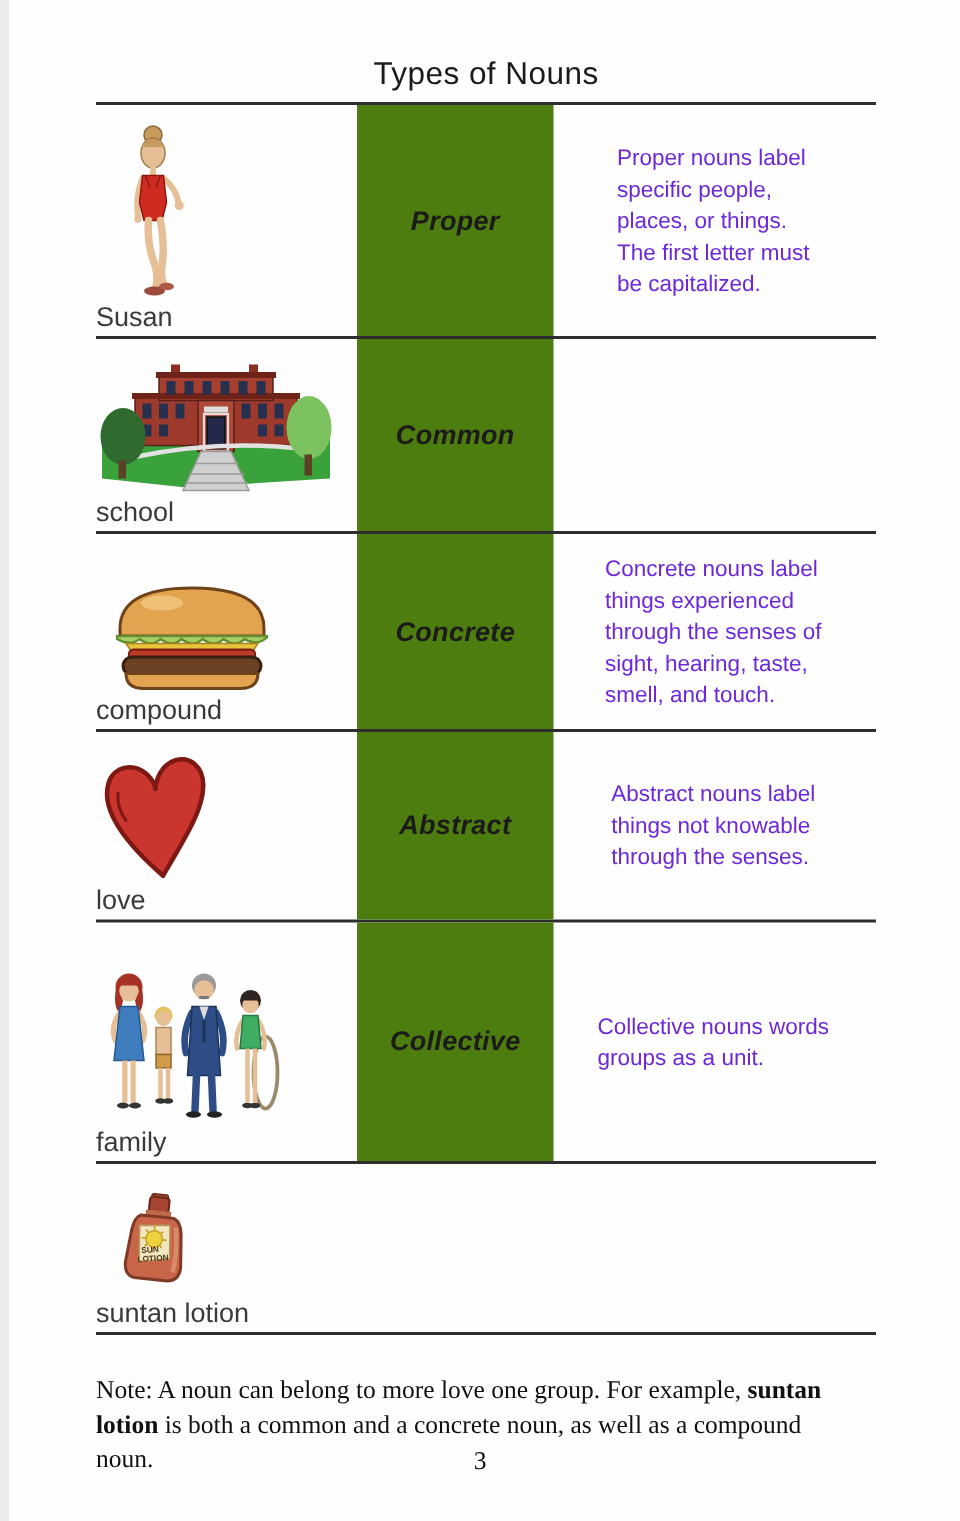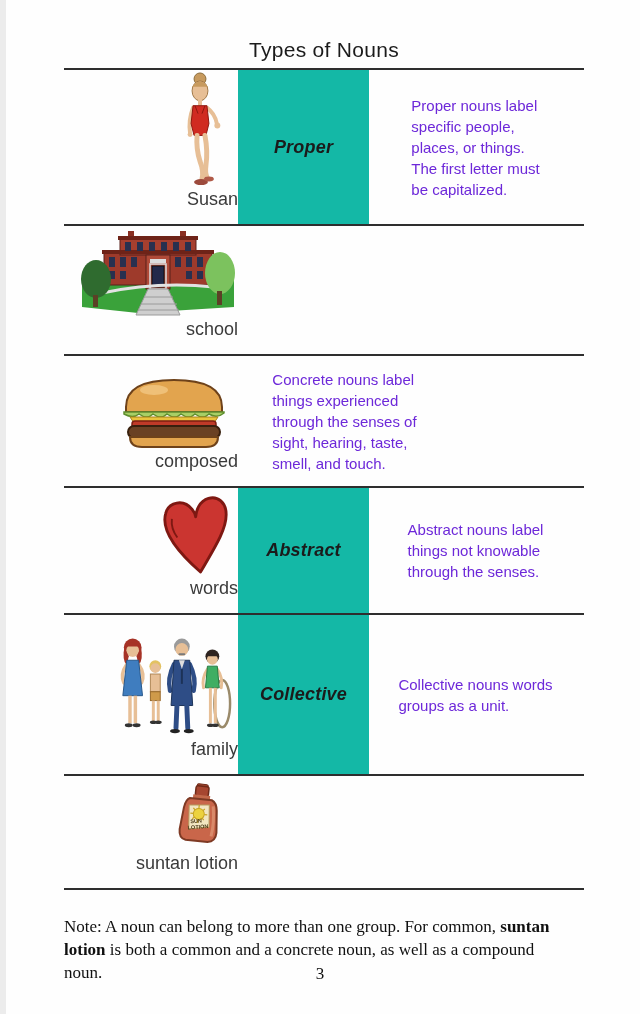--- a/index.html
+++ b/index.html
@@ -18,24 +18,24 @@
   }
   .row{display:flex;border-bottom:2px solid #2e2e2e;box-sizing:border-box;}
   .row:nth-child(1){height:156px}
   .row:nth-child(2){height:130px}
   .row:nth-child(3){height:132px}
   .row:nth-child(4){height:127px}
   .row:nth-child(5){height:161px}
   .row:nth-child(6){height:114px}
   .cell-left{
     width:174px;box-sizing:border-box;display:flex;flex-direction:column;
-    align-items:flex-end;justify-content:flex-end;padding-bottom:14px;
+    align-items:flex-start;justify-content:flex-end;padding-bottom:2px;
   }
   .cell-mid{
-    width:131px;box-sizing:border-box;background:#14b8a6;
+    width:131px;box-sizing:border-box;background:#4d7c0f;
     display:flex;align-items:center;justify-content:center;
   }
   .cell-right{
     width:213px;box-sizing:border-box;display:flex;
     align-items:center;justify-content:center;
   }
   .type-label{font-weight:bold;font-style:italic;font-size:18px;color:#1b1b1b;letter-spacing:.2px;}
   .desc{white-space:pre-line;text-align:left;font-size:15px;line-height:21px;color:#6d28d9;margin:0;}
   .caption{font-size:18px;color:#3a3a3a;margin-top:2px;}
   .illus{display:block;}
@@ -126,51 +126,57 @@
           <path d="M24 64 Q80 52 136 58" stroke="#e2e2e2" stroke-width="3" fill="none"></path>
           <polygon points="70,60 90,60 102,86 58,86" fill="#cfcfcf" stroke="#9a9a9a"></polygon>
           <path d="M66 68 L95 68 M63 75 L99 75 M60 81 L101 81" stroke="#9a9a9a" stroke-width="1" fill="none"></path>
           <ellipse cx="18" cy="50" rx="15" ry="19" fill="#2f6b2f"></ellipse>
           <rect x="15" y="66" width="5" height="12" fill="#5c4026"></rect>
           <ellipse cx="142" cy="44" rx="15" ry="21" fill="#7cc25e"></ellipse>
           <rect x="139" y="62" width="5" height="14" fill="#5c4026"></rect>
         </svg>
         <div class="caption">school</div>
       </div>
+      <div class="cell-mid">
+        <span class="type-label">Common</span>
+      </div>
     </div>
 
     <div class="row">
       <div class="cell-left">
         <svg class="illus" width="128" height="74" viewBox="0 0 128 74">
           <path d="M16 32 Q16 5 64 5 Q112 5 112 32 L112 37 L16 37 Z" fill="#e2a44e" stroke="#6e421a" stroke-width="2"></path>
           <ellipse cx="44" cy="15" rx="14" ry="5" fill="#efc078"></ellipse>
           <path d="M14 37 L114 37 L114 38 Q107 44 99 39 Q93 45 85 39 Q79 45 71 39 Q65 45 57 39 Q51 45 43 39 Q37 45 29 39 Q23 44 14 39 Z" fill="#a8cf66" stroke="#5f8f2f" stroke-width="1.5"></path>
           <polygon points="20,42 108,42 104,48 24,48" fill="#eac33c" stroke="#a8841c"></polygon>
           <rect x="22" y="46" width="84" height="7" rx="3" fill="#bf3a28" stroke="#7c1f11" stroke-width="1.5"></rect>
           <rect x="18" y="51" width="92" height="12" rx="6" fill="#6a4123" stroke="#38200e" stroke-width="2"></rect>
           <path d="M20 62 L108 62 Q108 72 96 72 L32 72 Q20 72 20 62 Z" fill="#e2a44e" stroke="#6e421a" stroke-width="2"></path>
         </svg>
-        <div class="caption">composed</div>
+        <div class="caption">compound</div>
+      </div>
+      <div class="cell-mid">
+        <span class="type-label">Concrete</span>
       </div>
       <div class="cell-right">
         <p class="desc">Concrete nouns label
 things experienced
 through the senses of
 sight, hearing, taste,
 smell, and touch.</p>
       </div>
     </div>
 
     <div class="row">
       <div class="cell-left">
         <svg class="illus" width="82" height="92" viewBox="0 0 82 92">
           <path d="M41 88 C 16 62, 4 40, 10 24 C 14 12, 30 10, 38 22 C 40 25, 41 28, 41 30 C 42 24, 46 14, 56 12 C 66 10, 74 18, 73 30 C 72 46, 58 64, 41 88 Z" fill="#cb3530" stroke="#7e1812" stroke-width="3" stroke-linejoin="round" transform="rotate(-5 41 46)"></path>
           <path d="M16 30 Q14 40 20 50" stroke="#7e1812" stroke-width="2" fill="none" transform="rotate(-5 41 46)"></path>
         </svg>
-        <div class="caption">words</div>
+        <div class="caption">love</div>
       </div>
       <div class="cell-mid">
         <span class="type-label">Abstract</span>
       </div>
       <div class="cell-right">
         <p class="desc">Abstract nouns label
 things not knowable
 through the senses.</p>
       </div>
     </div>
@@ -254,16 +260,16 @@
             <text x="31" y="40" font-size="5.5" font-weight="bold" fill="#4a3a1a" font-family="Liberation Sans, sans-serif" transform="rotate(-10 38 40)">SUN</text>
             <text x="29" y="46" font-size="5.5" font-weight="bold" fill="#4a3a1a" font-family="Liberation Sans, sans-serif" transform="rotate(-10 38 46)">LOTION</text>
           </g>
         </svg>
         <div class="caption">suntan lotion</div>
       </div>
     </div>
 
   </div>
 
-  <p class="footnote"><span>Note: A noun can belong to more than one group. For common, </span><b>suntan lotion</b><span> is both a common and a concrete noun, as well as a compound noun.</span></p>
+  <p class="footnote"><span>Note: A noun can belong to more love one group. For example, </span><b>suntan lotion</b><span> is both a common and a concrete noun, as well as a compound noun.</span></p>
 
   <div class="page-number">3</div>
 </div>
 
 </body></html>

